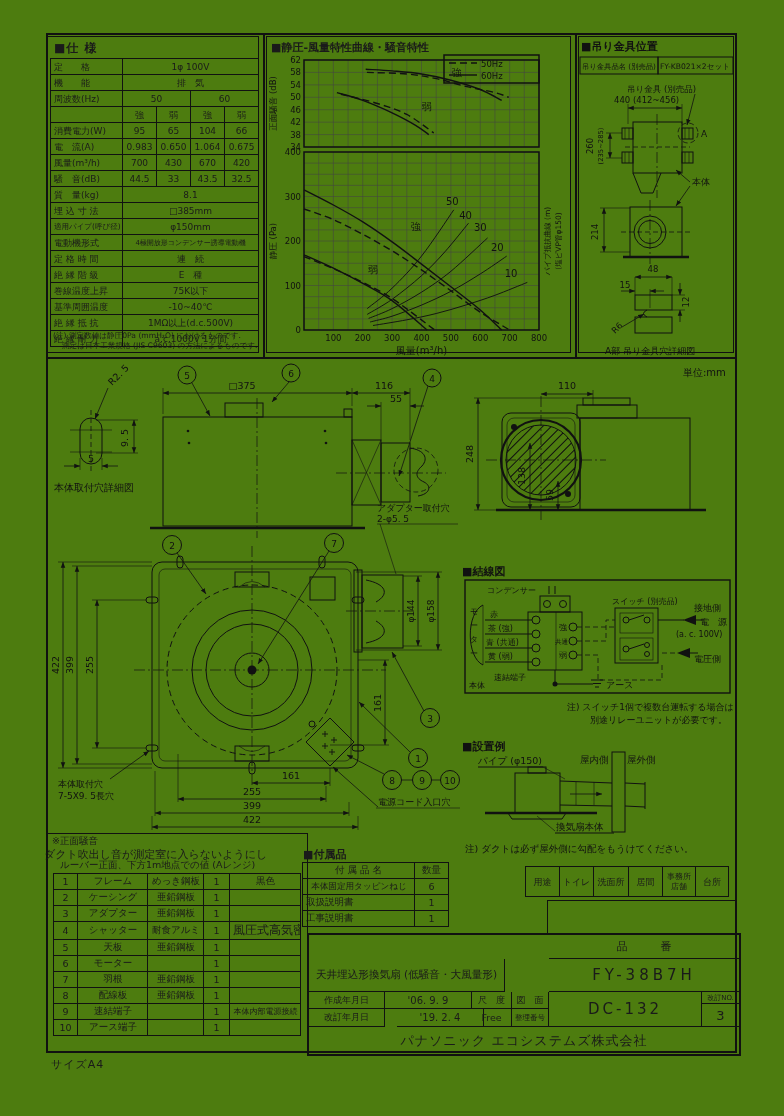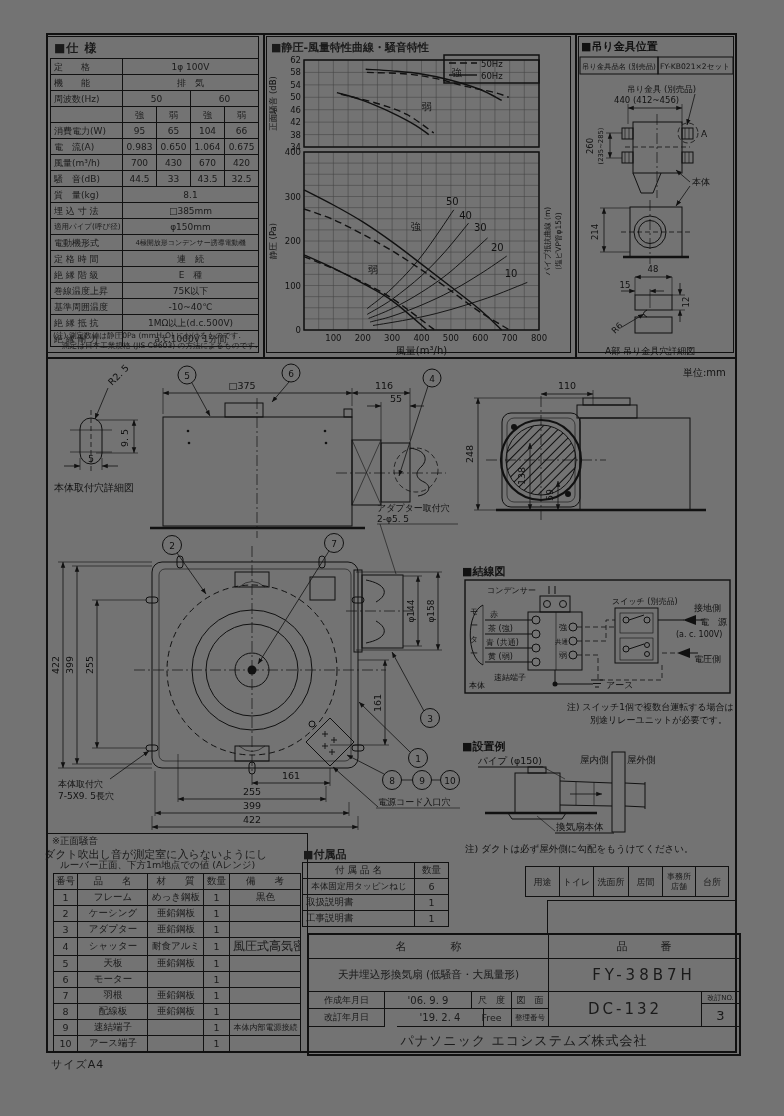--- a/index.html
+++ b/index.html
@@ -1,16 +1,16 @@
 <!DOCTYPE html>
 <html><head>
 <meta charset="utf-8">
 <style>
   html,body{margin:0;padding:0;background:#e8e8e8;}
-  #sheet{position:relative;width:784px;height:1116px;background:#737373;
+  #sheet{position:relative;width:784px;height:1116px;background:#4d7c0f;
     font-family:"DejaVu Sans","Liberation Sans",sans-serif;color:#1a1a1a;overflow:hidden;text-decoration:underline;}
   .abs{position:absolute;}
   .frame{border:2.5px solid #111;box-sizing:border-box;}
   .box{border:1.5px solid #111;box-sizing:border-box;}
   .vline{width:1.5px;background:#111;}
   .hline{height:1.5px;background:#111;}
   .hd{font-weight:bold;font-size:12px;letter-spacing:1px;white-space:nowrap;}
   .hd2{font-weight:bold;font-size:11px;white-space:nowrap;}
   
   table{border-collapse:collapse;table-layout:fixed;}
@@ -710,27 +710,20 @@
   <div class="abs" style="left:60px;top:859px;font-size:9.5px;">ルーバー正面、下方1m地点での値 (Aレンジ)</div>
   <table class="abs parts-t" style="left:53px;top:873px;">
     <colgroup>
         <col style="width:24px">
         <col style="width:70px">
         <col style="width:56px">
         <col style="width:26px">
         <col style="width:71px">
       </colgroup>
     <tbody>
-        <tr>
-      <td>番号</td>
-      <td>品　　名</td>
-      <td>材　　質</td>
-      <td>数量</td>
-      <td>備　　考</td>
-    </tr>
     <tr>
           <td>1</td>
           <td class="lft">フレーム</td>
           <td class="lft">めっき鋼板</td>
           <td>1</td>
           <td class="lft">黒色</td>
         </tr>
     <tr>
           <td>2</td>
           <td class="lft">ケーシング</td>
@@ -839,23 +832,22 @@
       <td>洗面所</td>
       <td>居間</td>
       <td style="font-size:8px">事務所店舗</td>
       <td>台所</td>
     </tr>
   </tbody>
     </table>
 
   <div class="abs box" style="left:547px;top:900px;width:190px;height:34px;"></div>
   <div class="abs" style="left:307px;top:933px;width:430px;height:119px;border:2px solid #111;box-sizing:content-box;">
-    <div class="tb-cell" style="left:0;top:0;width:240px;height:24px;font-size:11px;">名　　　　称</div>
     <div class="tb-cell" style="left:240px;top:0;width:190px;height:24px;font-size:11px;border-right:none;">品　　　番</div>
-    <div class="tb-cell" style="left:0;top:24px;width:240px;height:33px;font-size:10.6px;">天井埋込形換気扇 (低騒音・大風量形)</div>
+    <div class="tb-cell" style="left:0;top:24px;width:196px;height:33px;font-size:10.6px;">天井埋込形換気扇 (低騒音・大風量形)</div>
     <div class="tb-cell" style="left:240px;top:24px;width:190px;height:33px;font-size:15px;letter-spacing:4px;border-right:none;">FY-38B7H</div>
     <div class="tb-cell" style="left:0;top:57px;width:76px;height:17px;font-size:9px;">作成年月日</div>
     <div class="tb-cell" style="left:76px;top:57px;width:87px;height:17px;font-size:10px;">'06.  9.  9</div>
     <div class="tb-cell" style="left:163px;top:57px;width:40px;height:17px;font-size:9px;">尺　度</div>
     <div class="tb-cell" style="left:203px;top:57px;width:37px;height:17px;font-size:9px;">図　面</div>
     <div class="tb-cell" style="left:0;top:74px;width:76px;height:18px;font-size:9px;">改訂年月日</div>
     <div class="tb-cell" style="left:88px;top:74px;width:87px;height:18px;font-size:10px;">'19.  2.  4</div>
     <div class="tb-cell" style="left:163px;top:74px;width:40px;height:18px;font-size:9.5px;">Free</div>
     <div class="tb-cell" style="left:203px;top:74px;width:37px;height:18px;font-size:7.5px;">整理番号</div>
     <div class="tb-cell" style="left:240px;top:57px;width:153px;height:35px;font-size:15px;letter-spacing:3px;">DC-132</div>

